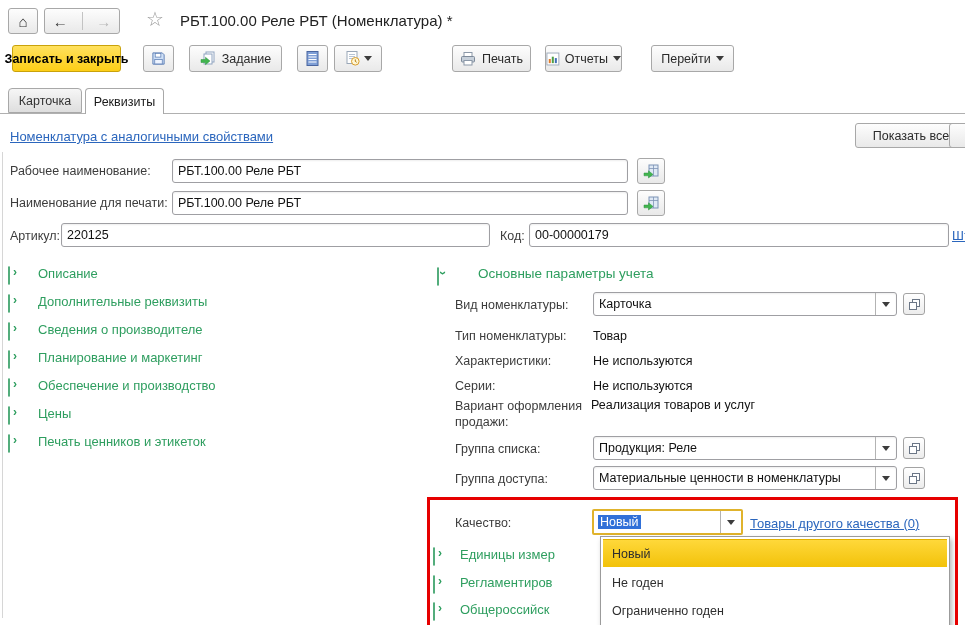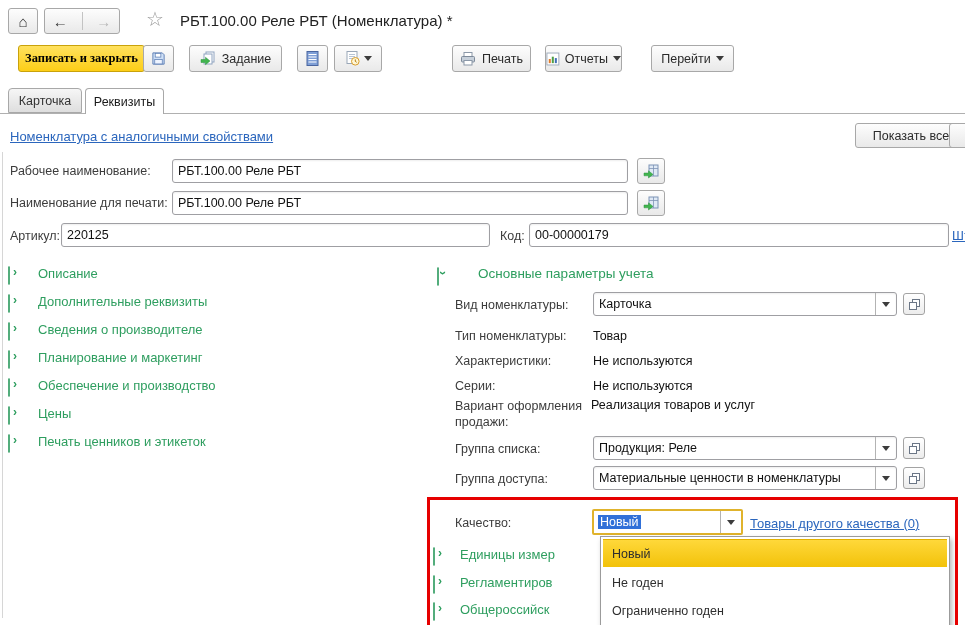--- a/index.html
+++ b/index.html
@@ -58,21 +58,21 @@
     <span class="navtxt" style="font-weight:bold;">⌂</span>
   </div>
   <div class="abs btn" style="left:44px;top:8px;width:76px;height:26px;padding:0;">
     <span style="flex:1;text-align:center;font-size:15px;color:#3a3a3a;"><span>←</span></span>
     <span style="width:1px;height:18px;background:#c3c3c3;"></span>
     <span style="flex:1;text-align:center;font-size:15px;color:#b9b9b9;"><span>→</span></span>
   </div>
   <span class="abs" style="left:146px;top:7px;font-size:20px;color:#9c9c9c;">☆</span>
   <div class="abs" style="left:180px;top:12px;font-size:15px;color:#222;">РБТ.100.00 Реле РБТ (Номенклатура) *</div>
 
-  <div class="abs btn primary" style="left:18px;top:45px;width:127px;height:27px;font-family:Liberation Serif, serif;">Записать и закрыть</div>
+  <div class="abs btn primary" style="left:12px;top:45px;width:109px;height:27px;">Записать и закрыть</div>
 
   <div class="abs btn" style="left:143px;top:45px;width:31px;height:27px;">
     <svg width="15" height="15" viewBox="0 0 16 16">
         <path d="M2 2h10l2 2v10H2z" fill="#cfe0f7" stroke="#5b7db3"></path>
         <rect x="4.5" y="2.5" width="6" height="4" fill="#fff" stroke="#5b7db3" stroke-width="0.8"></rect>
         <rect x="4" y="9" width="8" height="4.8" fill="#eef4ff" stroke="#5b7db3" stroke-width="0.8"></rect>
       </svg>
   </div>
 
   <div class="abs btn" style="left:189px;top:45px;width:93px;height:27px;">

